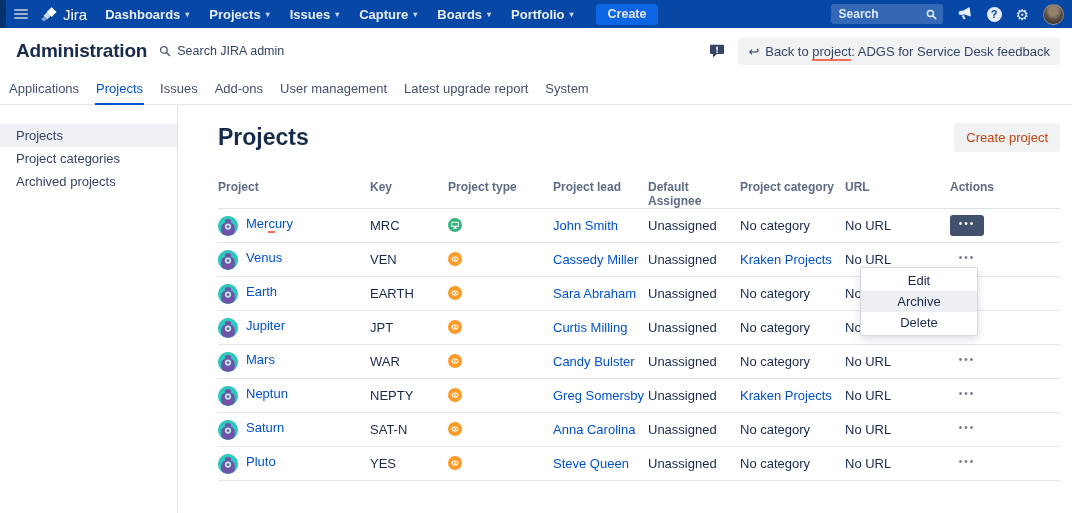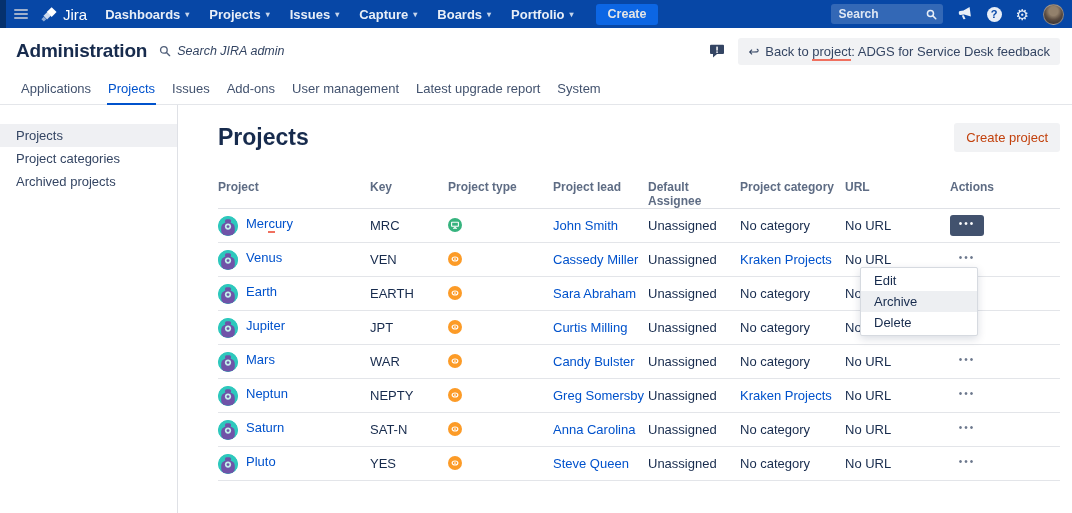--- a/index.html
+++ b/index.html
@@ -34,31 +34,31 @@
   .help-circle { width:15px; height:15px; border-radius:50%; background:#E8EEF7; color:#0747A6;
     font-size:11px; font-weight:700; display:flex; align-items:center; justify-content:center; line-height:1; }
   .gear-glyph { color:#E8EEF7; font-size:15px; line-height:1; }
   .avatar-nav { width:21px; height:21px; border-radius:50%;
     background:radial-gradient(circle at 50% 32%, #93816C 0 28%, #5A4B40 55%, #23252E 100%);
     border:1px solid rgba(255,255,255,.35); }
 
   
   .admin-header { height:46px; display:flex; align-items:center; background:#fff; }
   .admin-title { margin-left:16px; font-size:19px; font-weight:700; color:#172B4D; letter-spacing:-.2px; }
-  .admin-search { margin-left:12px; display:flex; align-items:center; gap:6px; color:#344563; font-size:12.5px; cursor:pointer;font-style:italic; }
+  .admin-search { margin-left:12px; display:flex; align-items:center; gap:6px; color:#344563; font-size:12.5px; cursor:pointer; }
   .admin-search .mag { width:12px; height:12px; color:#505F79; }
   .header-right { margin-left:auto; margin-right:12px; display:flex; align-items:center; gap:13px; }
   .feedback { cursor:pointer; display:flex; }
   .back-btn { background:#F1F2F4; border:none; border-radius:3px; padding:6px 10px; font-size:13px;
     color:#344563; cursor:pointer; font-family:inherit; white-space:nowrap; }
   .back-btn .arrow { margin-right:6px; }
   .misspell { border-bottom:2px solid #F0705F; }
 
   
-  .tabbar { display:flex; gap:15px; padding:0 20px; border-bottom:1px solid #E4E6EA; height:31px; background:#fff; }
+  .tabbar { display:flex; gap:15px; padding:0 8px; border-bottom:1px solid #E4E6EA; height:31px; background:#fff; }
   .tab { display:flex; align-items:center; border-bottom:2px solid transparent; margin-bottom:-1px;
     padding:0 1px; font-size:13px; color:#42526E; cursor:pointer; white-space:nowrap; }
   .tab.active { color:#0052CC; border-bottom-color:#0052CC; }
 
   
   .layout { display:flex; height:408px; }
   .sidebar { width:178px; border-right:1px solid #DFE1E6; padding-top:19px; flex:none; }
   .side-item { height:23px; line-height:23px; padding-left:16px; font-size:13px; color:#344563; cursor:pointer; }
   .side-item.active { background:#EFF0F3; }
   .main { flex:1; padding:18px 12px 0 40px; position:relative; }
@@ -87,21 +87,21 @@
   .type-icon.software .sw { display:block; }
   .cat-link { display:none; }
   .cat-link.shown { display:inline; }
   .dots { width:34px; height:21px; border:none; border-radius:3px; background:transparent; color:#6B778C;
     font-size:10px; letter-spacing:2px; line-height:1; cursor:pointer; padding:0 0 4px; text-align:center; font-family:inherit; }
   .dots.active { background:#42526E; color:#fff; }
 
   
   .actions-menu { position:absolute; left:860px; top:267px; width:118px; background:#fff;
     border:1px solid #D6DAE0; border-radius:2px; box-shadow:0 3px 8px rgba(9,30,66,.15);
-    padding:2px 0; z-index:20; }
+    padding:2px 0; z-index:20;text-align:center; }
   .menu-item { font-size:13px; color:#172B4D; padding:1px 13px; line-height:19px; cursor:pointer; }
   .menu-item.highlighted { background:#EDEFF2; }
 </style>
 </head>
 <body>
 
 <nav class="topbar">
   <div class="nav-left">
     <span class="hamburger">
         <i></i>

